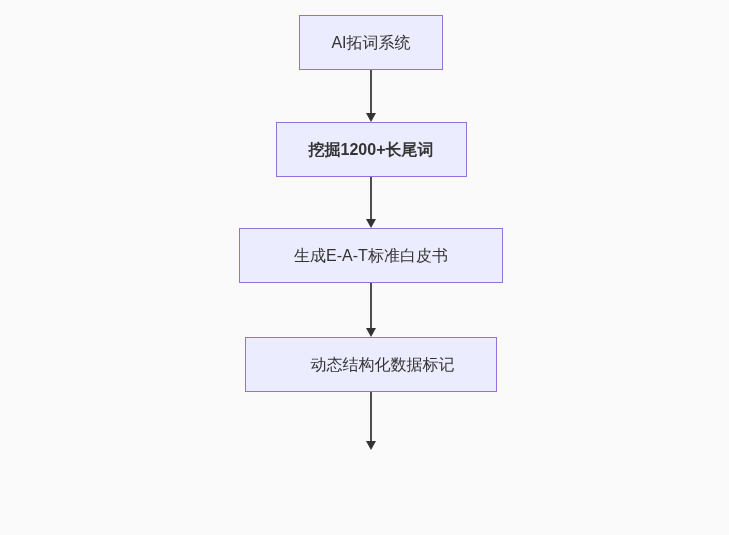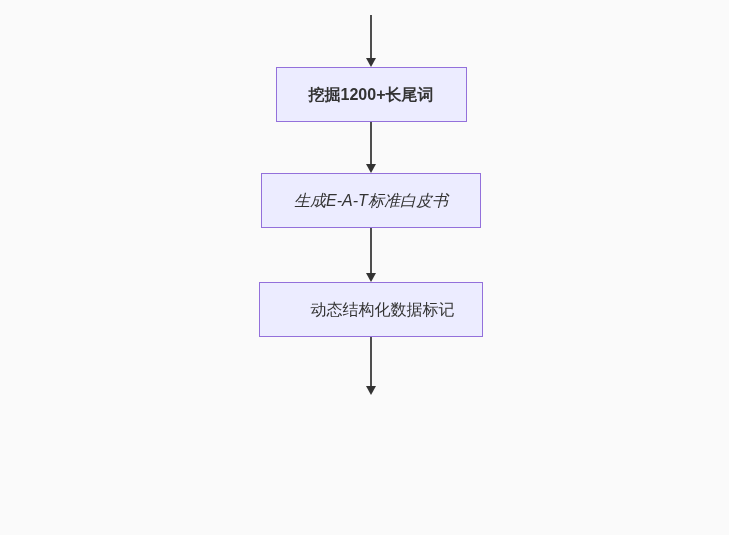--- a/index.html
+++ b/index.html
@@ -33,22 +33,22 @@
     justify-content: center;
   }
   .node-label {
     color: #333333;
     font-size: 16px;
     line-height: 1;
     white-space: nowrap;
   }
   .node-1 { width: 144px; }
   .node-2 { width: 191px; font-weight: bold; }
-  .node-3 { width: 220px; font-style: italic; }
-  .node-4 { width: 224px; padding-left: 23px; }
+  .node-3 { width: 264px; }
+  .node-4 { width: 252px; padding-left: 23px; }
   .node-5 { width: 234px; }
   .connector {
     display: flex;
     flex-direction: column;
     align-items: center;
   }
   .c-1 { height: 52px; }
   .c-2 { height: 51px; }
   .c-3 { height: 54px; }
   .c-4 { height: 58px; }
@@ -63,20 +63,23 @@
     border-left: 5px solid transparent;
     border-right: 5px solid transparent;
     border-top: 9px solid #333333;
   }
 </style>
 </head>
 <body>
 
 <div class="diagram">
 
+  <div class="node node-1">
+    <span class="node-label">AI拓词系统</span>
+  </div>
 
   <div class="connector c-1">
     <div class="arrow-line"></div>
     <div class="arrow-head"></div>
   </div>
 
   <div class="node node-2">
     <span class="node-label">挖掘1200+长尾词</span>
   </div>
 

